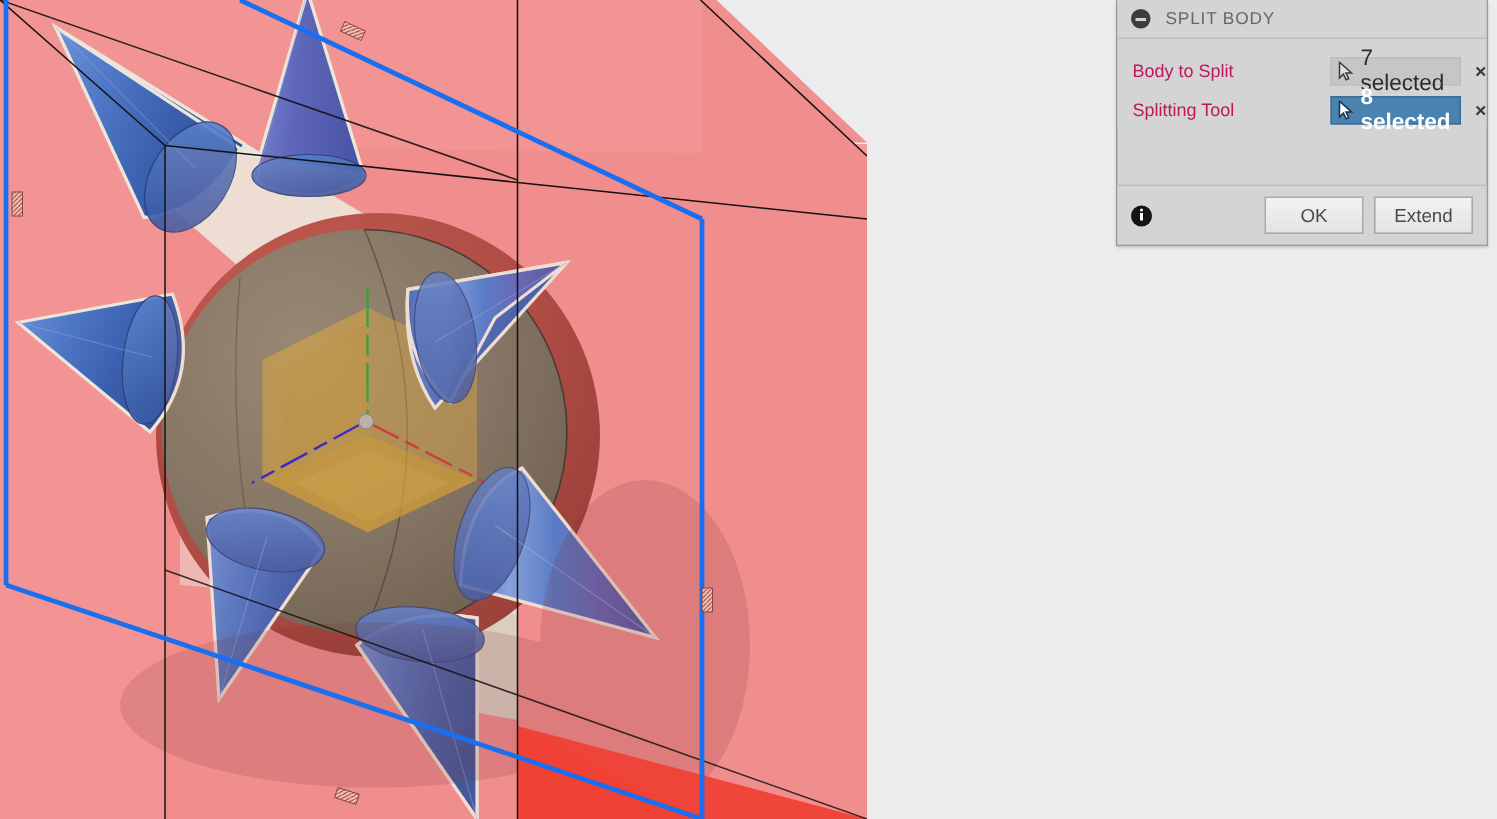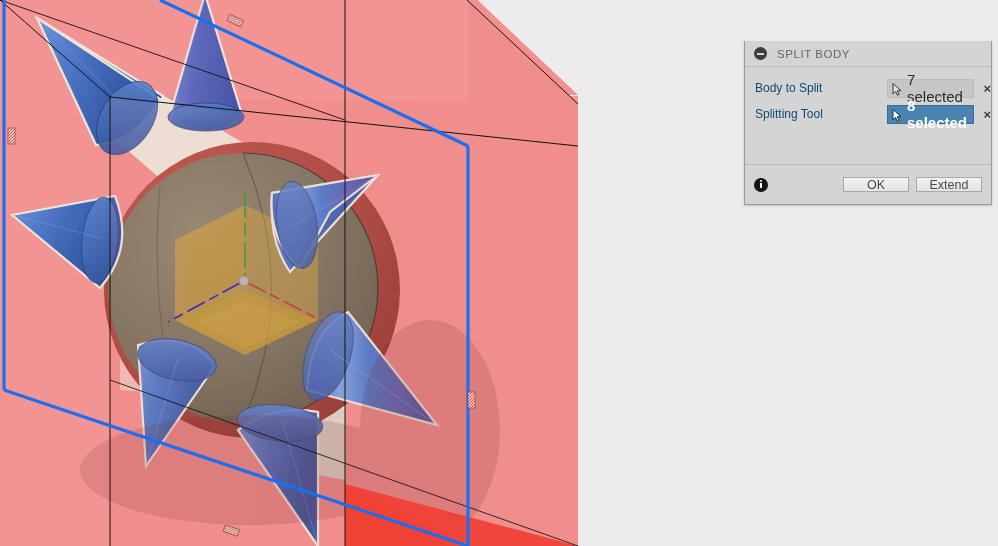--- a/index.html
+++ b/index.html
@@ -18,21 +18,20 @@
   }
   #viewport svg { display: block; }
 
   
   #dialog {
     position: absolute; left: 744px; top: 0; width: 248px; height: 164px;
     background: #d4d4d4;
     border: 1px solid #9a9a9a;
     border-top: none;
     box-shadow: 0 1px 2px rgba(0,0,0,.18);
-    margin-top: 41px;
   }
   .dlg-header {
     height: 26px; display: flex; align-items: center;
     padding-left: 9px;
     background: #d4d4d4;
     border-bottom: 1px solid #bdbdbd;
   }
   .collapse-icon {
     width: 13px; height: 13px; border-radius: 50%;
     background: #3d3d3d; position: relative; flex: 0 0 auto;
@@ -42,21 +41,21 @@
     width: 7px; height: 1.6px; background: #d4d4d4;
   }
   .dlg-title {
     margin-left: 10px; font-size: 11.5px; color: #666; letter-spacing: .55px;
   }
   .dlg-body { padding: 8px 0 0 0; background: #d4d4d4; }
   .row {
     display: flex; align-items: center; height: 26px; padding-left: 10px;
   }
   .row-label {
-    font-size: 12px; color: #0c4a6e; width: 132px; flex: 0 0 auto;
+    font-size: 12px; color: #be185d; width: 132px; flex: 0 0 auto;
   }
   .sel-field {
     height: 19px; min-width: 80px; display: flex; align-items: center;
     padding: 0 7px 0 4px; font-size: 15px;
     border: 1px solid transparent;
   }
   .sel-field.inactive { background: #c6c6c6; color: #2b2b2b; border-color:#bcbcbc; }
   .sel-field.active   { background: #4a82b0; color: #ffffff; border: 1px solid #3b6c93; font-weight: bold;}
   .cursor-ico { width: 11px; height: 13px; flex: 0 0 auto; margin-right: 4px; }
   .clear-x {
@@ -80,21 +79,21 @@
   .info-icon::before {
     content: ""; position: absolute; left: 6px; top: 2.5px;
     width: 2px; height: 2px; background: #fff; border-radius: 50%;
   }
   .info-icon::after {
     content: ""; position: absolute; left: 6px; top: 5.8px;
     width: 2px; height: 5.2px; background: #fff;
   }
   .btns { margin-left: auto; display: flex; gap: 7px; }
   .btn {
-    min-width: 66px; height: 15px; font-size: 12.5px; color: #4a4a4a;
+    min-width: 66px; height: 25px; font-size: 12.5px; color: #4a4a4a;
     background: linear-gradient(#f2f2f2,#e3e3e3);
     border: 1px solid #a9a9a9;
     display: flex; align-items: center; justify-content: center;
   }
 </style>
 </head>
 <body>
 
 <div id="app">
 

